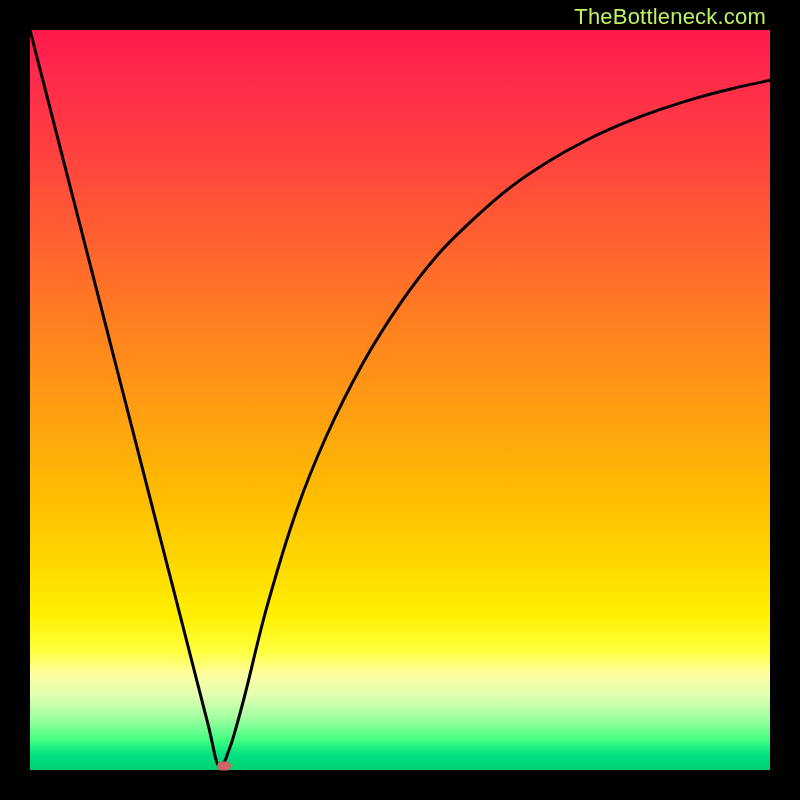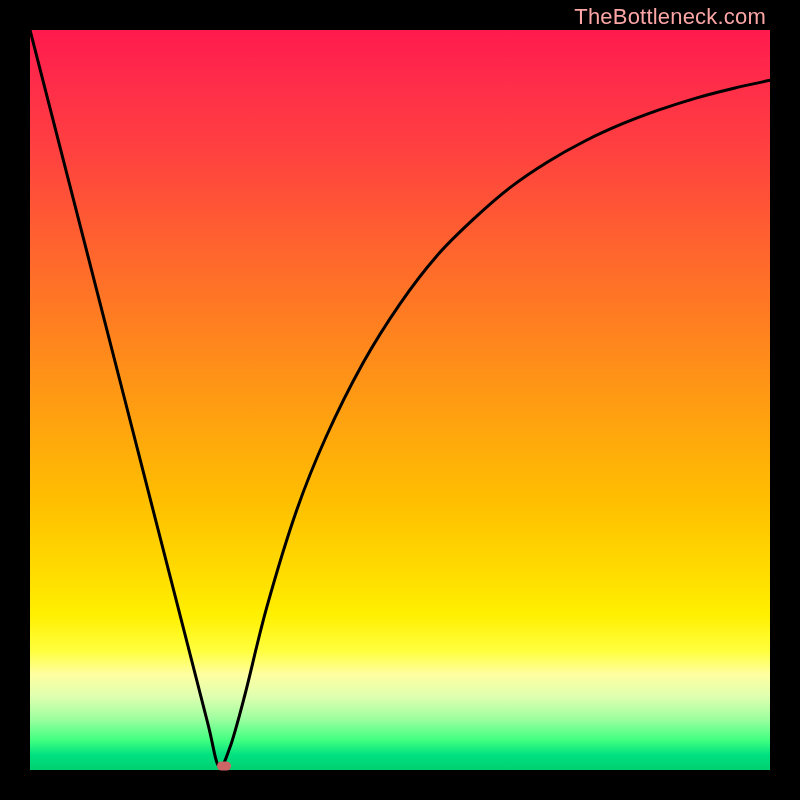--- a/index.html
+++ b/index.html
@@ -39,21 +39,21 @@
       #a0ffa0 93%,
       #40ff80 96%,
       #00e080 98%,
       #00d070 100%
     );
   }
   .watermark {
     position: absolute;
     top: 4px;
     right: 34px;
-    color: #fca5a5;
+    color: #bef264;
     font-size: 22px;
     font-weight: 500;
     letter-spacing: 0.2px;
   }
   svg.curve {
     position: absolute;
     left: 0;
     top: 0;
   }
   .marker {

